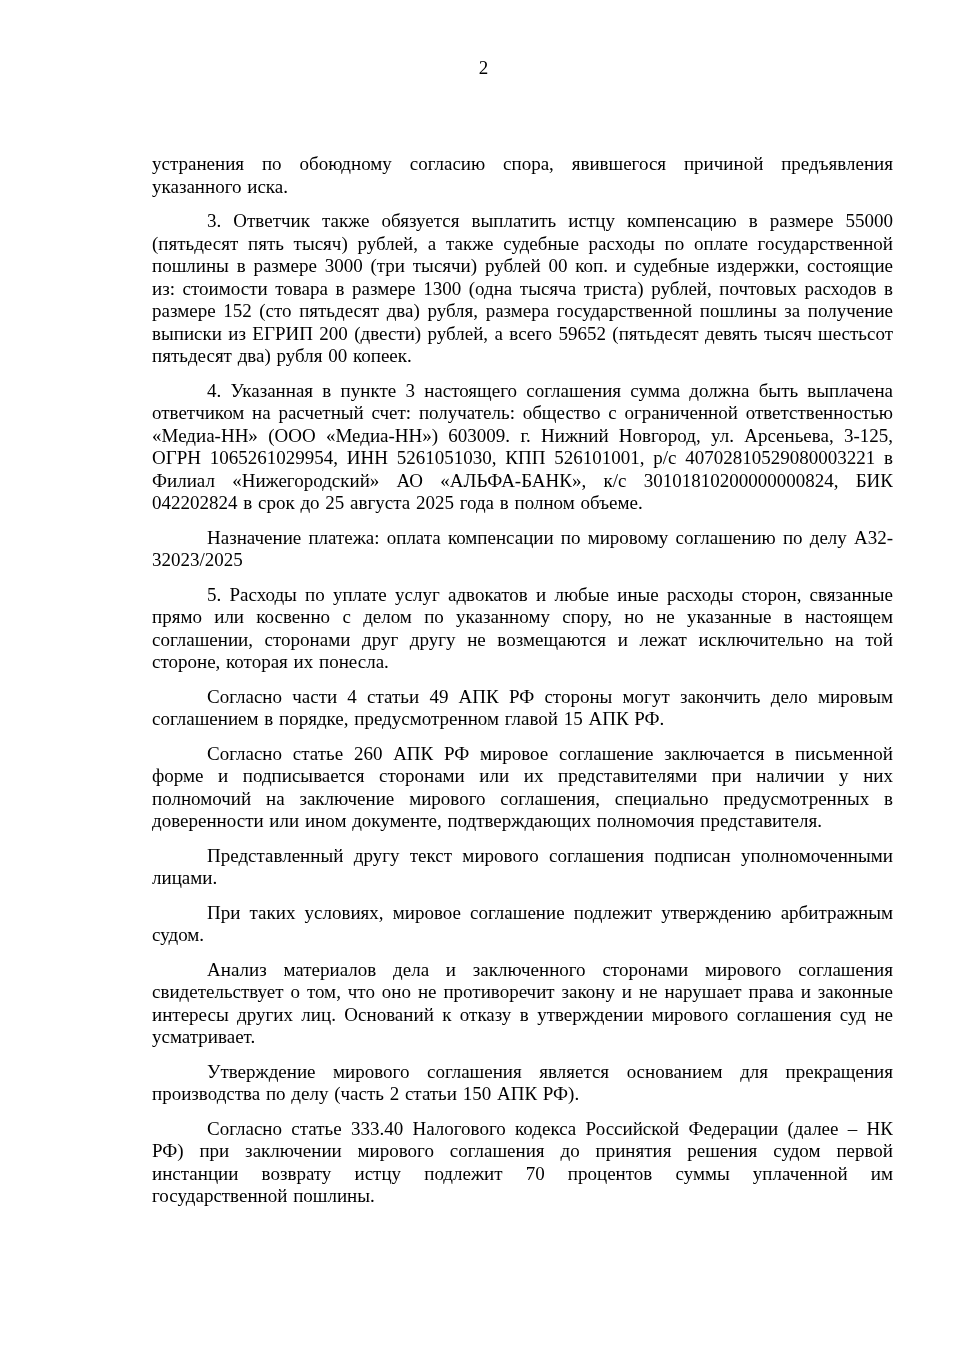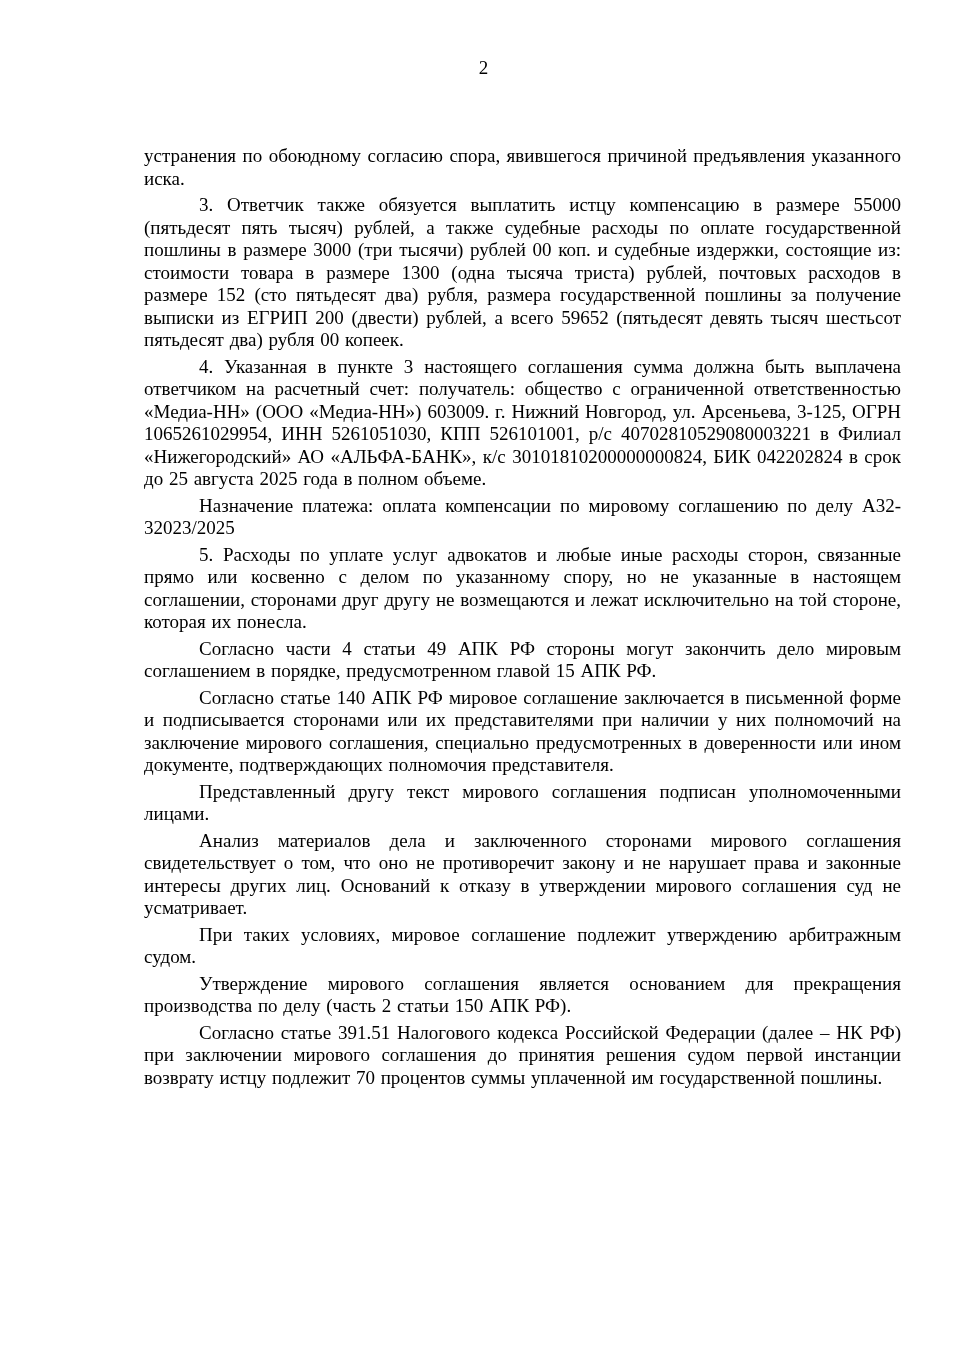--- a/index.html
+++ b/index.html
@@ -29,41 +29,41 @@
     .body-text {
       position: absolute;
       top: 141px;
       left: 140px;
       width: 765px;
       font-size: 19px;
       line-height: 22.5px;
       text-align: justify;
     }
     .para {
-      margin: 4px;
+      margin: 12px;
       padding: 0;
       word-spacing: 1px;
       font-family: Liberation Serif, serif;
     }
     .para.indent {
       text-indent: 55px;
     }
   </style>
 </head>
 <body>
 
 <div class="page">
   <div class="page-number">2</div>
   <main class="body-text">
       <p class="para">устранения по обоюдному согласию спора, явившегося причиной предъявления указанного иска.</p>
       <p class="para indent">3. Ответчик также обязуется выплатить истцу компенсацию в размере 55000 (пятьдесят пять тысяч) рублей, а также судебные расходы по оплате государственной пошлины в размере 3000 (три тысячи) рублей 00 коп. и судебные издержки, состоящие из: стоимости товара в размере 1300 (одна тысяча триста) рублей, почтовых расходов в размере 152 (сто пятьдесят два) рубля, размера государственной пошлины за получение выписки из ЕГРИП 200 (двести) рублей, а всего 59652 (пятьдесят девять тысяч шестьсот пятьдесят два) рубля 00 копеек.</p>
       <p class="para indent">4. Указанная в пункте 3 настоящего соглашения сумма должна быть выплачена ответчиком на расчетный счет: получатель: общество с ограниченной ответственностью «Медиа-НН» (ООО «Медиа-НН») 603009. г. Нижний Новгород, ул. Арсеньева, 3-125, ОГРН 1065261029954, ИНН 5261051030, КПП 526101001, р/с 40702810529080003221 в Филиал «Нижегородский» АО «АЛЬФА-БАНК», к/с 30101810200000000824, БИК 042202824 в срок до 25 августа 2025 года в полном объеме.</p>
       <p class="para indent">Назначение платежа: оплата компенсации по мировому соглашению по делу А32-32023/2025</p>
       <p class="para indent">5. Расходы по уплате услуг адвокатов и любые иные расходы сторон, связанные прямо или косвенно с делом по указанному спору, но не указанные в настоящем соглашении, сторонами друг другу не возмещаются и лежат исключительно на той стороне, которая их понесла.</p>
       <p class="para indent">Согласно части 4 статьи 49 АПК РФ стороны могут закончить дело мировым соглашением в порядке, предусмотренном главой 15 АПК РФ.</p>
-      <p class="para indent">Согласно статье 140 АПК РФ мировое соглашение заключается в письменной форме и подписывается сторонами или их представителями при наличии у них полномочий на заключение мирового соглашения, специально предусмотренных в доверенности или ином документе, подтверждающих полномочия представителя.</p>
+      <p class="para indent">Согласно статье 260 АПК РФ мировое соглашение заключается в письменной форме и подписывается сторонами или их представителями при наличии у них полномочий на заключение мирового соглашения, специально предусмотренных в доверенности или ином документе, подтверждающих полномочия представителя.</p>
       <p class="para indent">Представленный другу текст мирового соглашения подписан уполномоченными лицами.</p>
+      <p class="para indent">При таких условиях, мировое соглашение подлежит утверждению арбитражным судом.</p>
       <p class="para indent">Анализ материалов дела и заключенного сторонами мирового соглашения свидетельствует о том, что оно не противоречит закону и не нарушает права и законные интересы других лиц. Оснований к отказу в утверждении мирового соглашения суд не усматривает.</p>
-      <p class="para indent">При таких условиях, мировое соглашение подлежит утверждению арбитражным судом.</p>
       <p class="para indent">Утверждение мирового соглашения является основанием для прекращения производства по делу (часть 2 статьи 150 АПК РФ).</p>
-      <p class="para indent">Согласно статье 391.51 Налогового кодекса Российской Федерации (далее – НК РФ) при заключении мирового соглашения до принятия решения судом первой инстанции возврату истцу подлежит 70 процентов суммы уплаченной им государственной пошлины.</p>
+      <p class="para indent">Согласно статье 333.40 Налогового кодекса Российской Федерации (далее – НК РФ) при заключении мирового соглашения до принятия решения судом первой инстанции возврату истцу подлежит 70 процентов суммы уплаченной им государственной пошлины.</p>
     </main>
 </div>
 
 </body></html>

